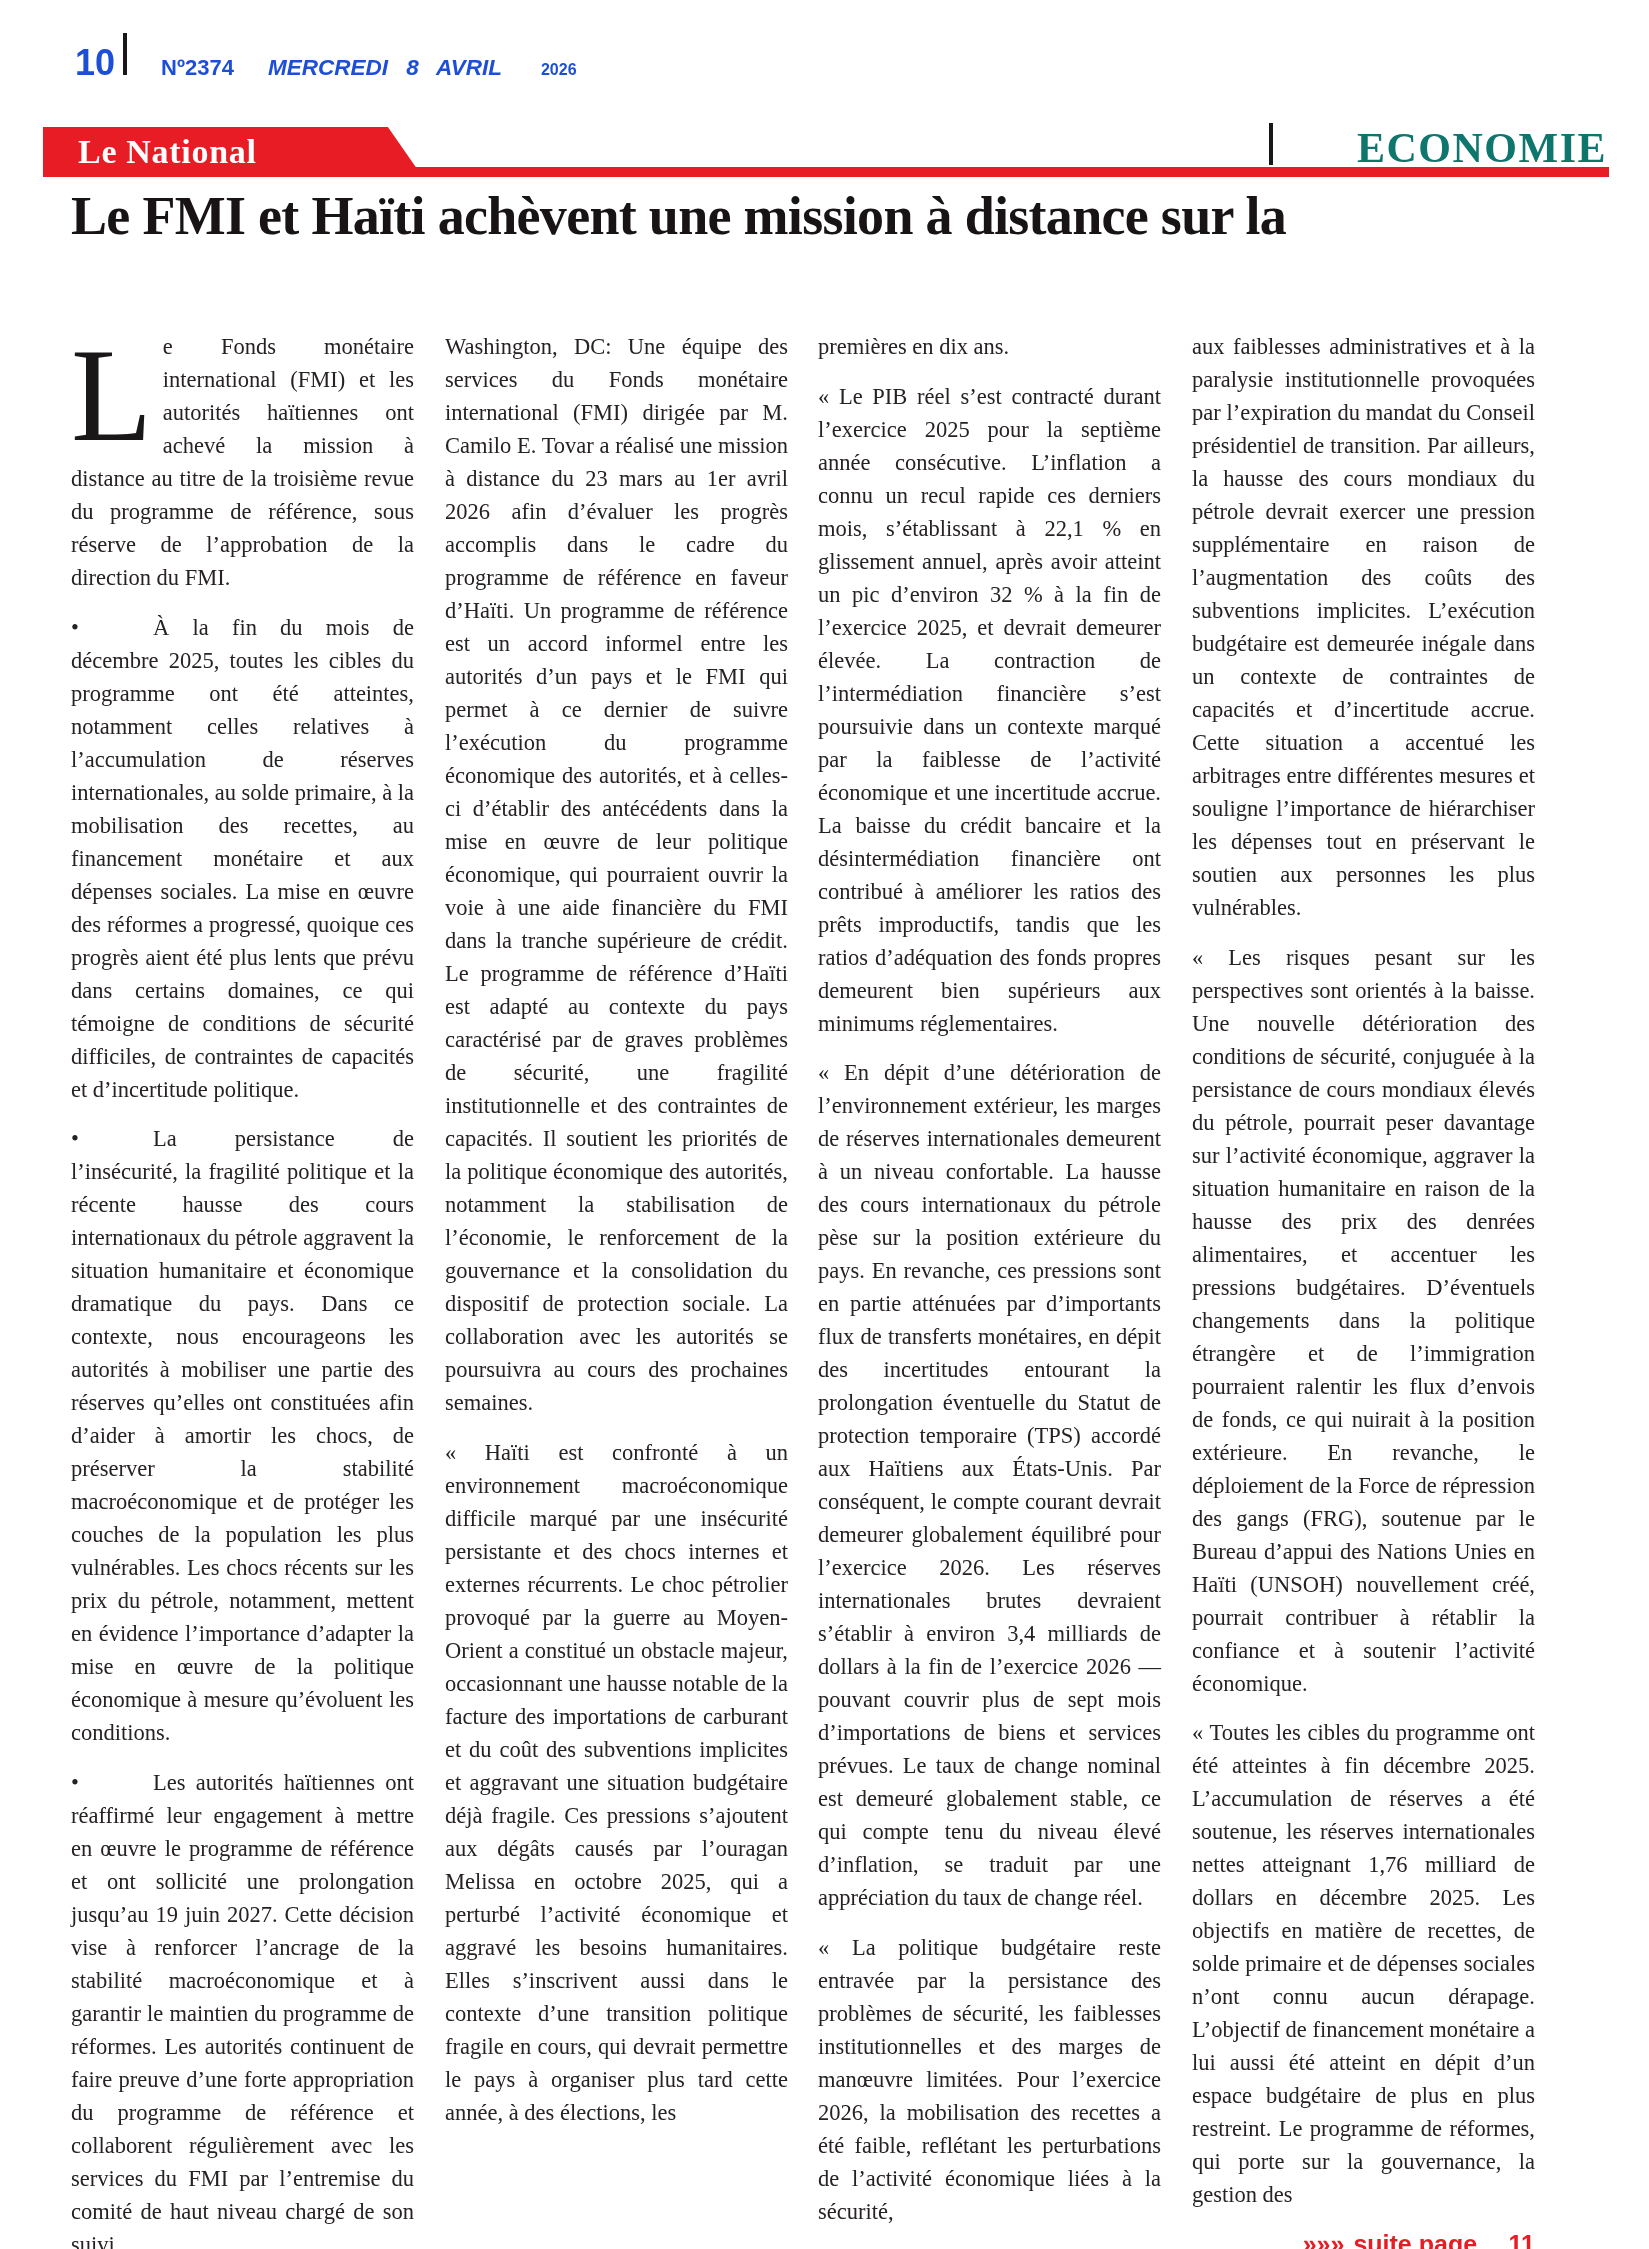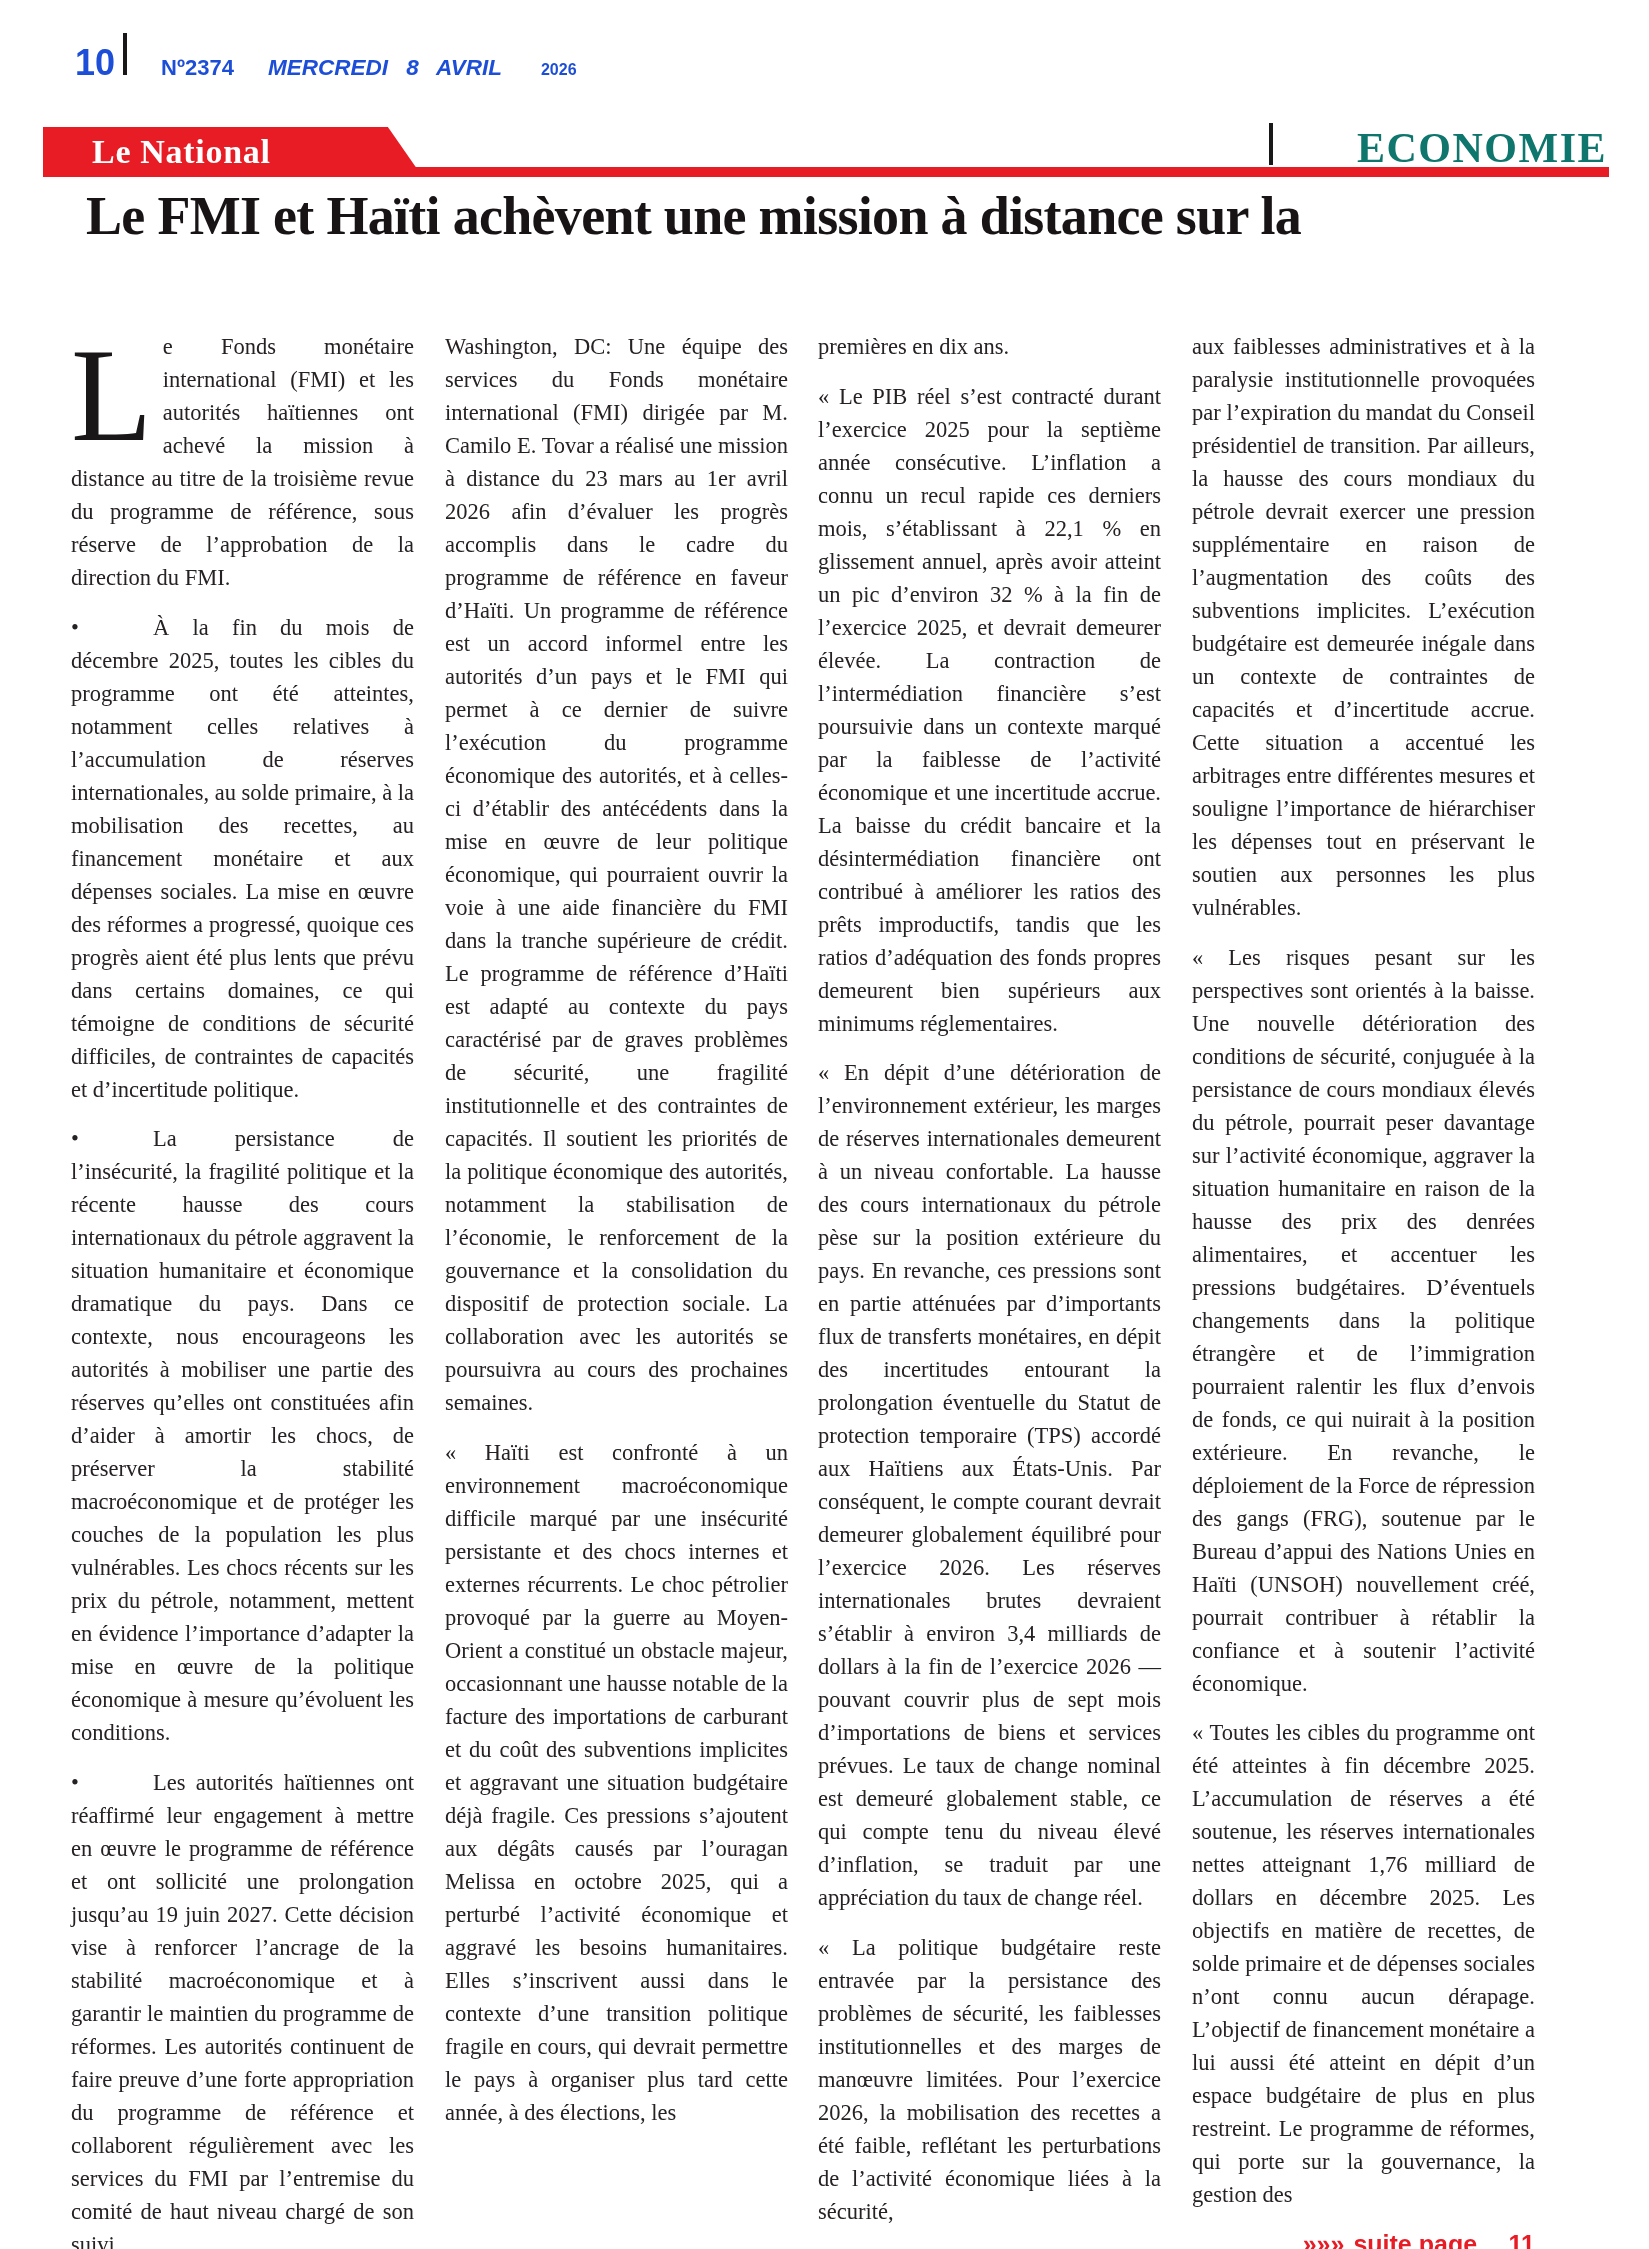--- a/index.html
+++ b/index.html
@@ -22,31 +22,31 @@
   .edyear{font-size:16px;margin-left:39px;}
   
   .rule{position:absolute;left:43px;top:167px;width:1566px;height:9.7px;background:#E81C25;}
   .banner{
     position:absolute;left:43px;top:127px;width:379px;height:49px;background:#E81C25;
     clip-path:polygon(0 0,91% 0,100% 100%,0 100%);
     display:flex;align-items:center;
   }
   .banner .mast{
     color:#ffffff;font-family:"Liberation Serif", serif;font-weight:700;
-    font-size:34px;padding-left:49px;letter-spacing:0.7px;
+    font-size:34px;padding-left:35px;letter-spacing:0.7px;
   }
   .sepbar{position:absolute;left:1269px;top:123px;width:3.7px;height:42px;background:#1a1718;}
   .section{
     position:absolute;right:43px;top:124px;
     font-family:"Liberation Serif", serif;font-weight:700;
     font-size:42px;letter-spacing:1.5px;color:#0f766e;
   }
   
   .headline{
-    position:absolute;left:86px;top:184px;width:1507px;
+    position:absolute;left:71px;top:184px;width:1507px;
     font-family:"Liberation Serif", serif;font-weight:700;color:#181415;
     font-size:54px;line-height:64px;letter-spacing:-0.7px;margin:0;
   }
   .headline span{display:block;}
   
   .col{
     position:absolute;top:330px;width:343px;
     font-size:22.5px;line-height:33px;text-align:justify;color:#262122;
   }
   .col-1{left:71px;}

